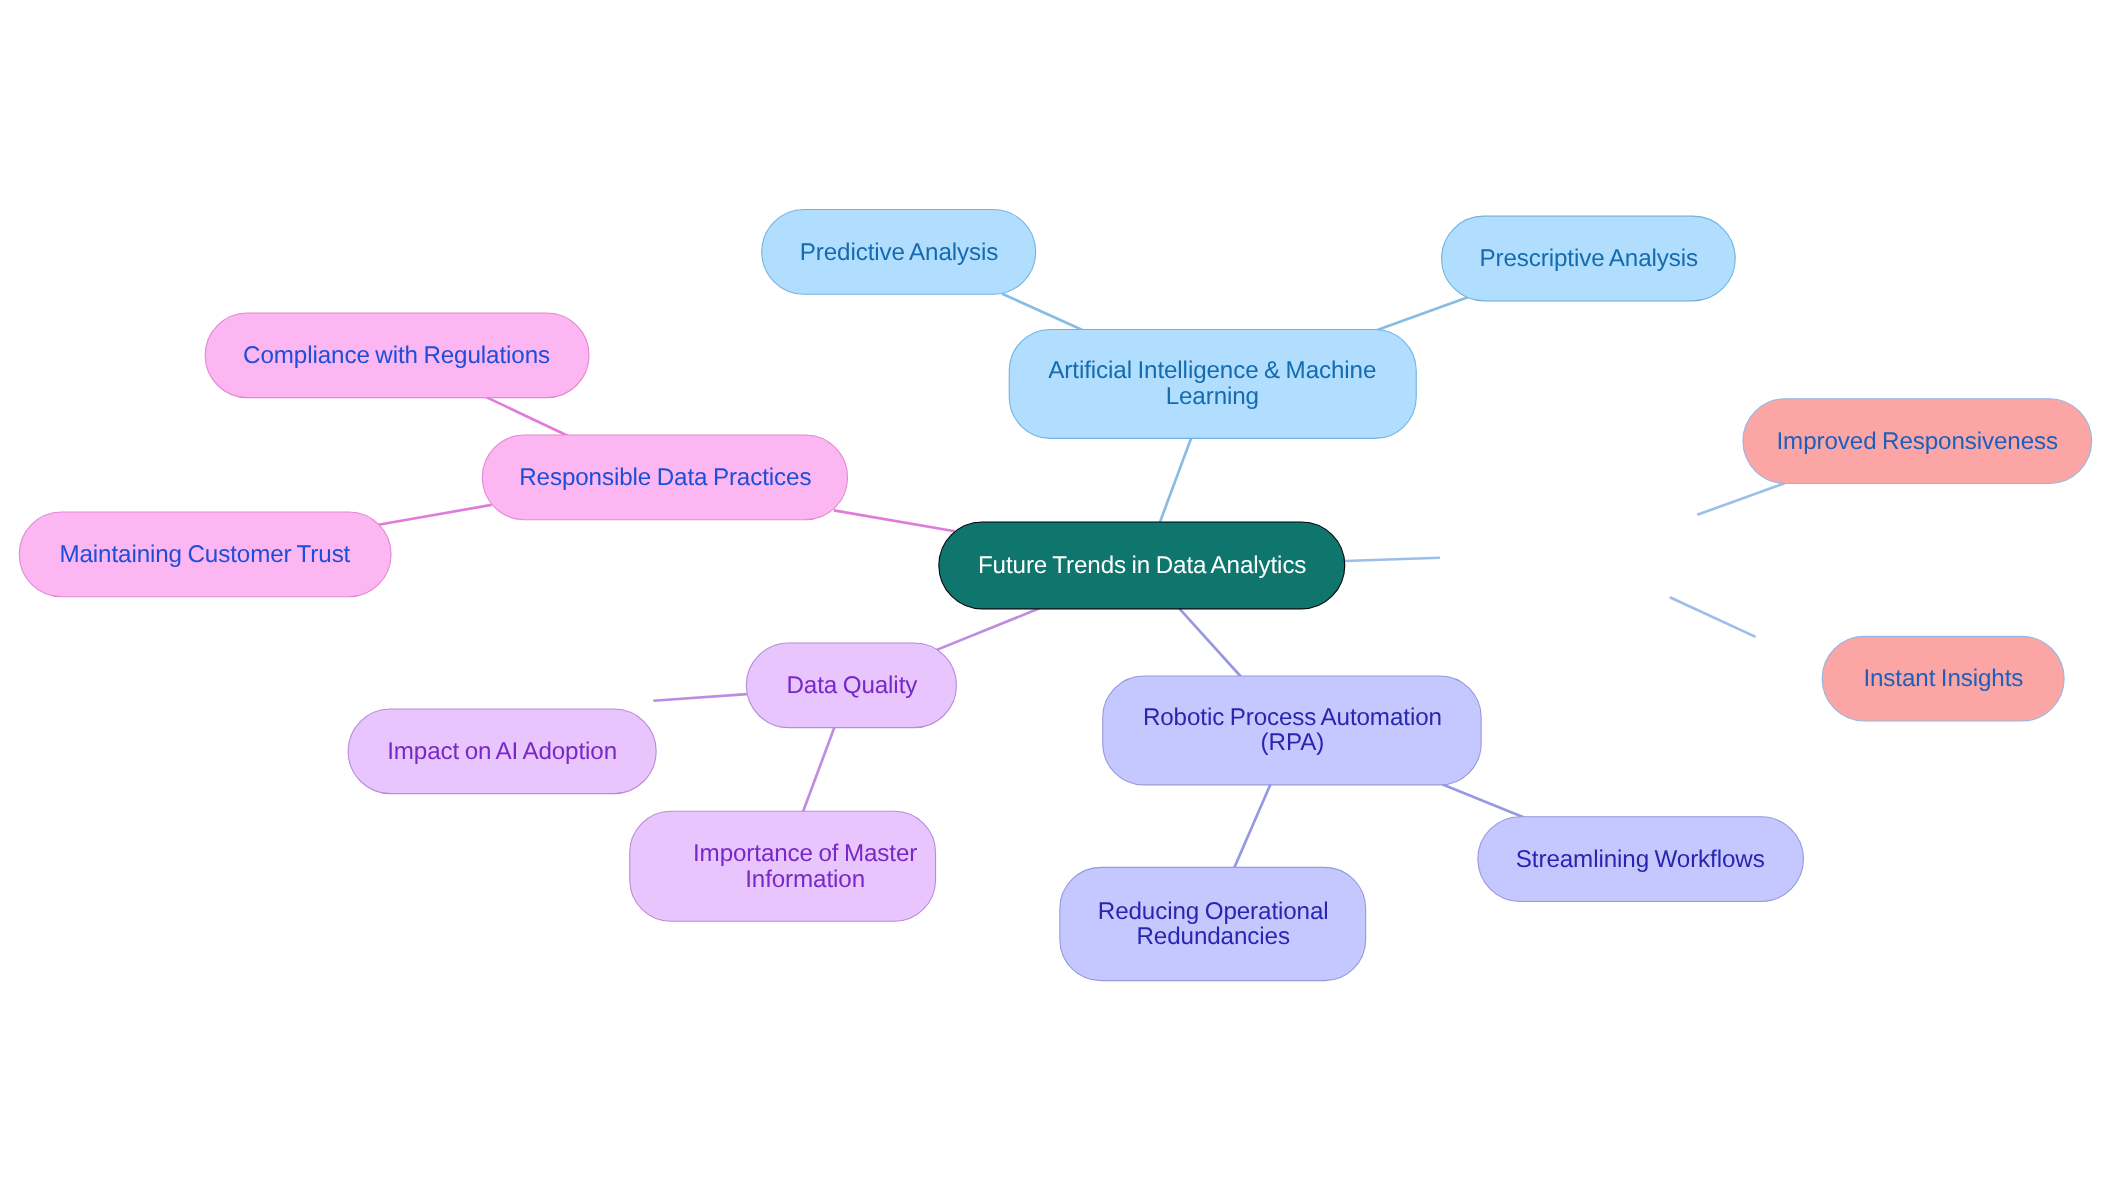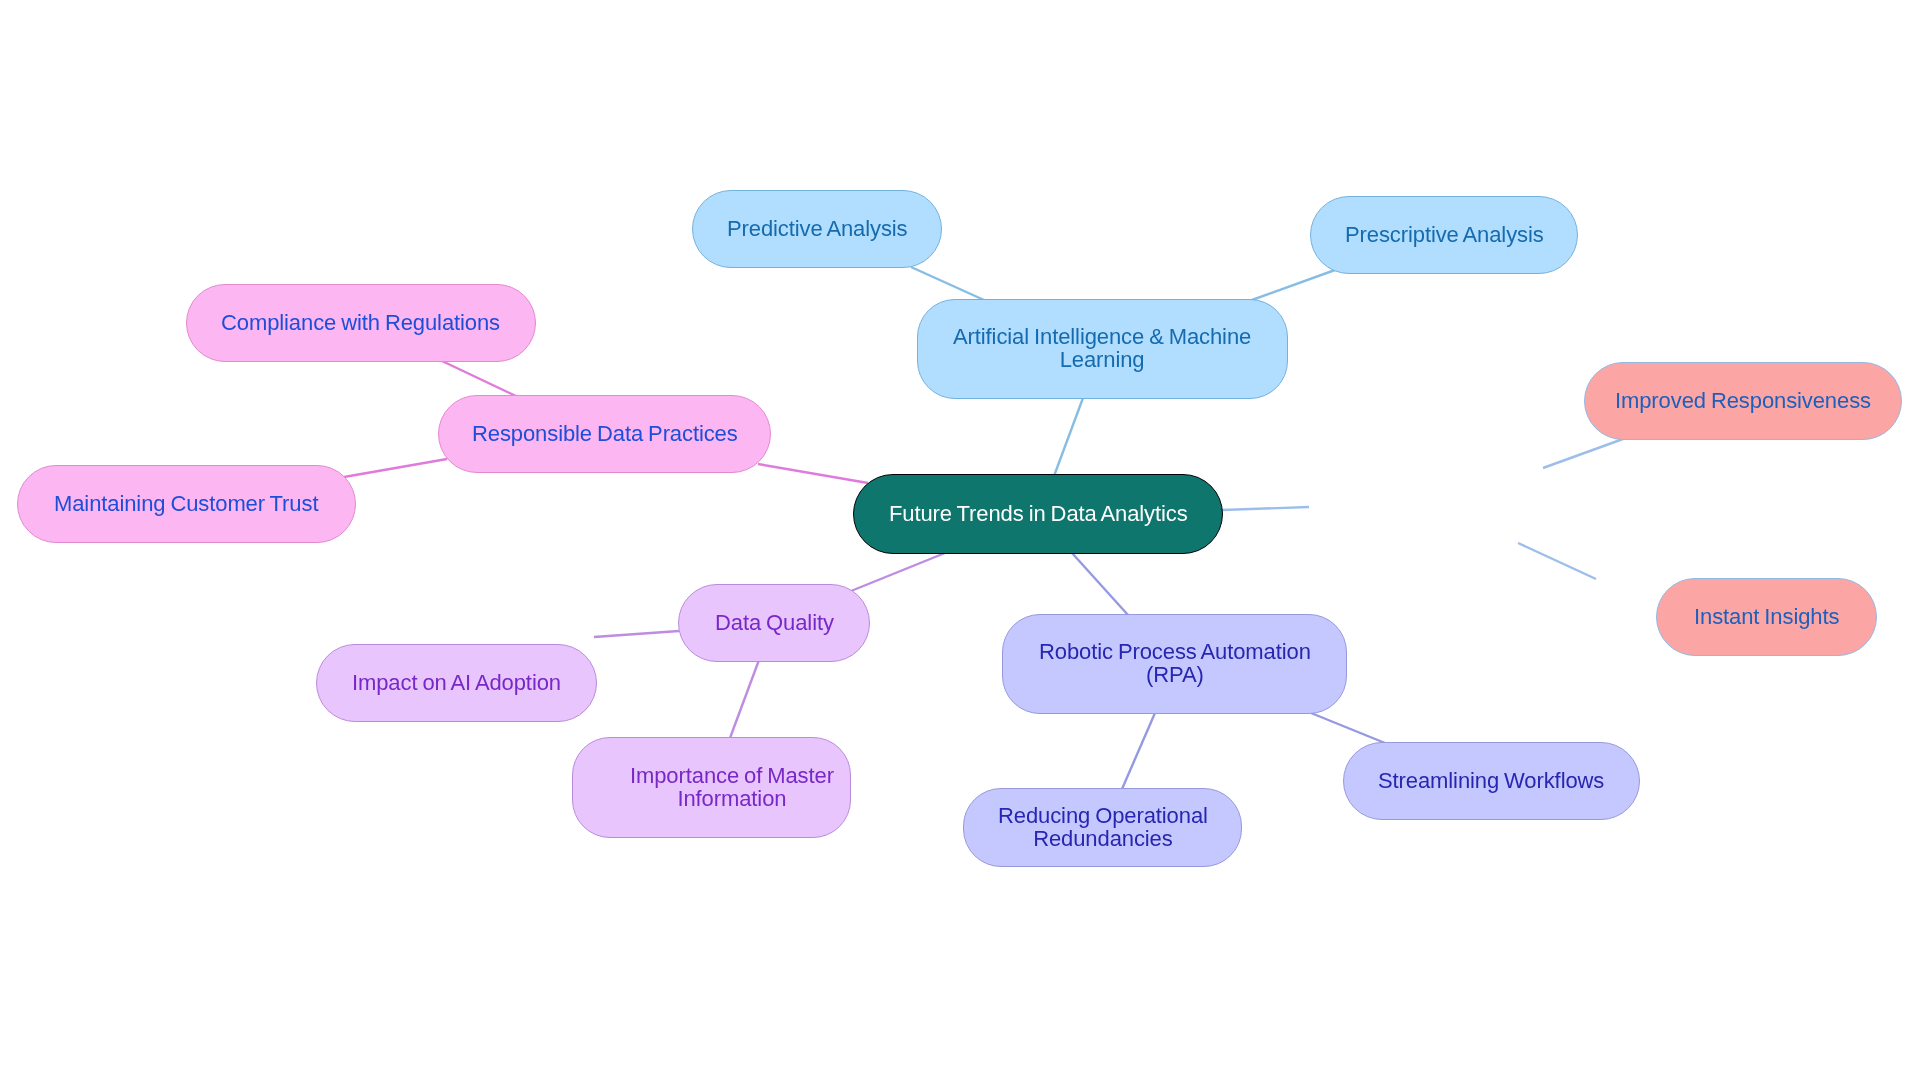--- a/index.html
+++ b/index.html
@@ -41,21 +41,21 @@
   .e-violet{stroke:#BE8CE0;}
   .e-purple{stroke:#9699E2;}
   .n-root{left:853px;top:474px;width:370px;height:80px;border-radius:40px;}
   .n-aiml{left:917px;top:299px;width:371px;height:100px;border-radius:38px;}
   .n-pred{left:692px;top:190px;width:250px;height:78px;border-radius:39px;}
   .n-presc{left:1310px;top:196px;width:268px;height:78px;border-radius:39px;}
   .n-rta{left:1307px;top:465px;width:262px;height:79px;border-radius:39.5px;}
   .n-impr{left:1584px;top:362px;width:318px;height:78px;border-radius:39px;}
   .n-inst{left:1656px;top:578px;width:221px;height:78px;border-radius:39px;}
   .n-rpa{left:1002px;top:614px;width:345px;height:100px;border-radius:38px;}
-  .n-red{left:963px;top:788px;width:279px;height:79px;border-radius:38px;}
+  .n-red{left:963px;top:788px;width:279px;height:104px;border-radius:38px;}
   .n-strm{left:1343px;top:742px;width:297px;height:78px;border-radius:39px;}
   .n-dq{left:678px;top:584px;width:192px;height:78px;border-radius:39px;}
   .n-imp{left:316px;top:609px;width:281px;height:78px;border-radius:39px;margin-top:35px;}
   .n-mast{left:572px;top:737px;width:279px;height:101px;border-radius:38px;padding-left:40px;}
   .n-rdp{left:438px;top:395px;width:333px;height:78px;border-radius:39px;}
   .n-comp{left:186px;top:284px;width:350px;height:78px;border-radius:39px;}
   .n-trust{left:17px;top:465px;width:339px;height:78px;border-radius:39px;}
 </style>
 </head>
 <body>

